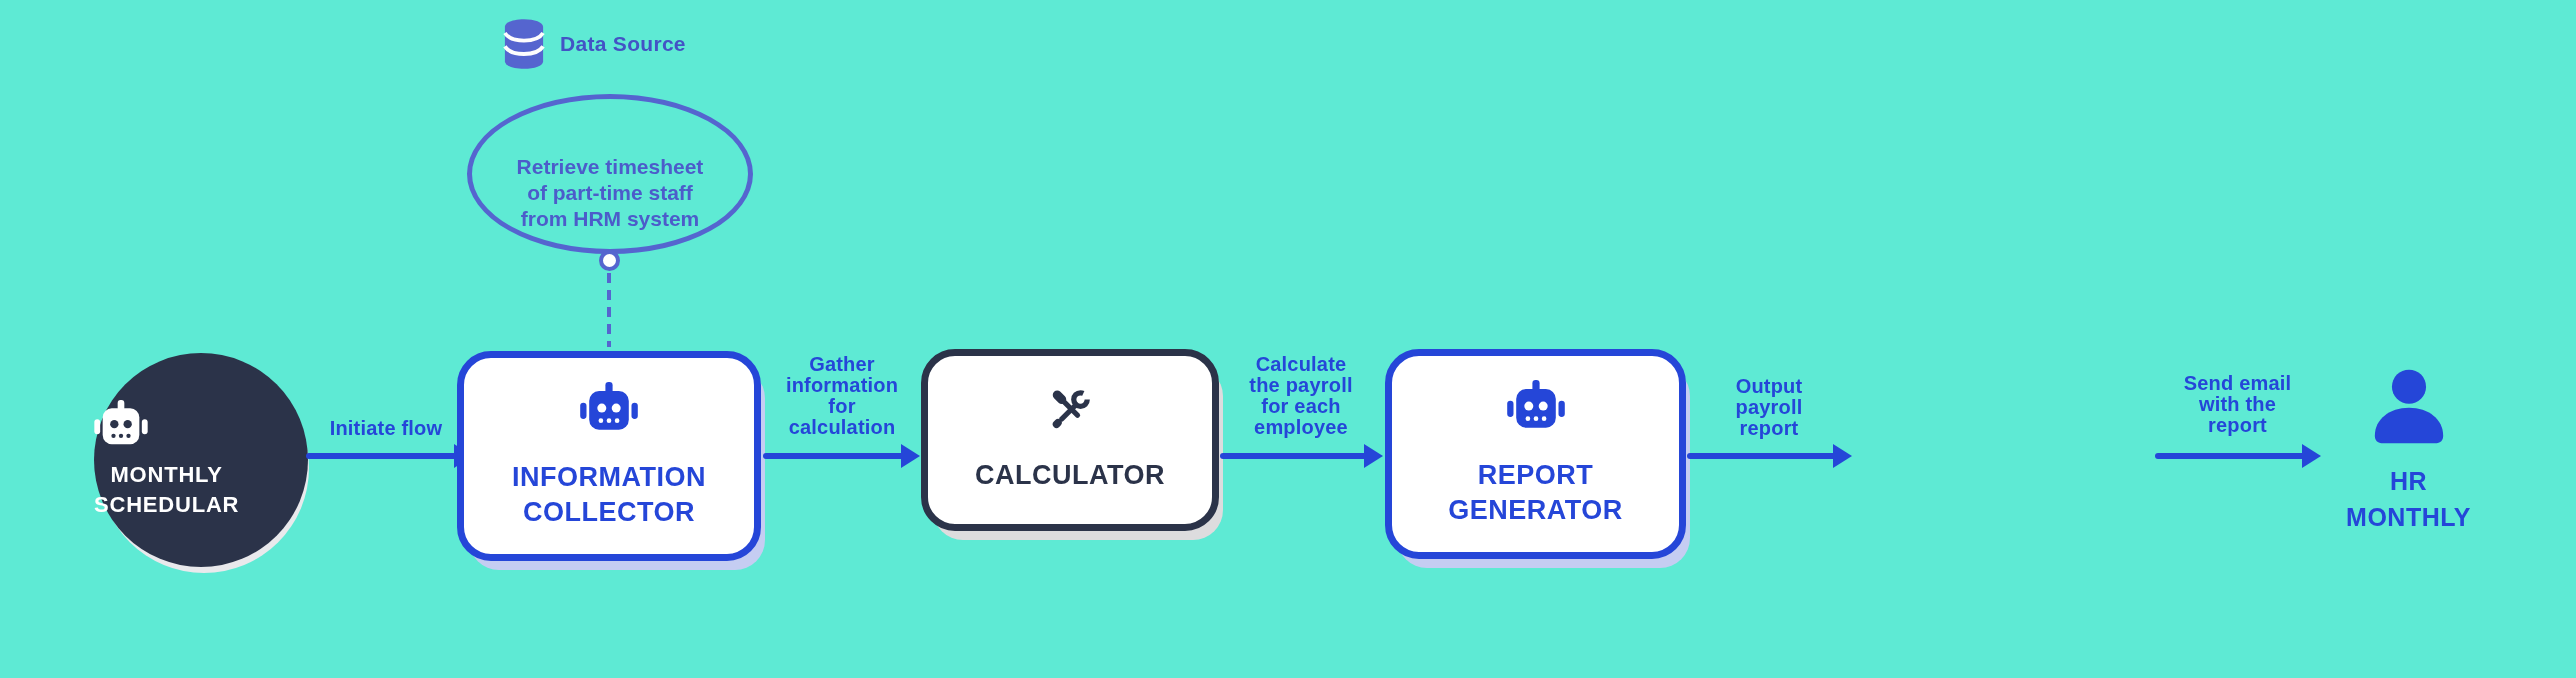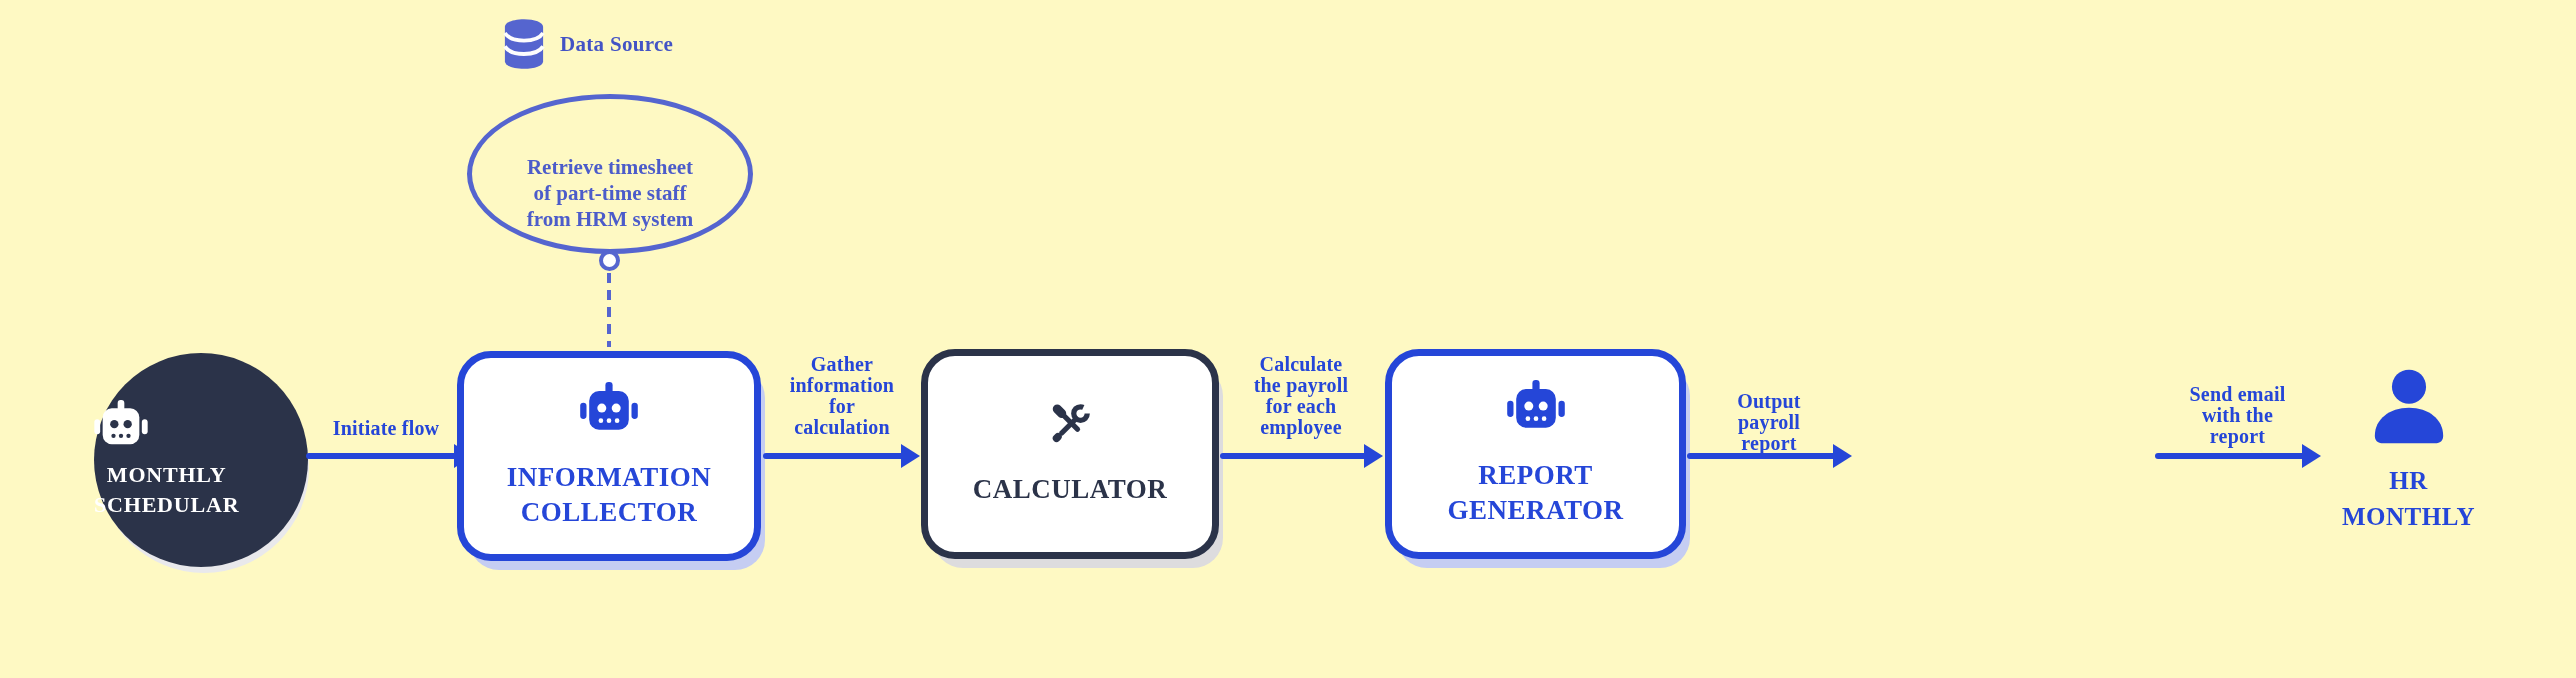--- a/index.html
+++ b/index.html
@@ -1,37 +1,37 @@
 <!DOCTYPE html>
 <html><head>
 <meta charset="utf-8">
 <style>
   html,body { margin:0; padding:0; background:#fdfdfd; }
   .canvas {
-    position:relative; width:2576px; height:679px; background:#fef9c3;
-    overflow:hidden; font-family:Liberation Serif, serif;
+    position:relative; width:2576px; height:679px; background:#5eead4;
+    overflow:hidden; font-family:Liberation Sans, sans-serif;
   }
   .pre { white-space:pre-line; }
 
   
   .node-box {
     position:absolute; background:#ffffff; box-sizing:border-box;
     display:flex; flex-direction:column; align-items:center; justify-content:center;
     gap:24px; border-radius:34px;
   }
   .box-blue { border:7px solid #2546d8; box-shadow:8px 13px 0 -4px #c5cdf2; }
   .box-dark { border:7px solid #2b3349; box-shadow:8px 13px 0 -4px #dddcde; }
   .box-title {
     font-weight:700; font-size:27px; letter-spacing:0.5px;
     text-align:center; line-height:1.3; white-space:pre-line;
   }
   .box-blue .box-title { color:#2546d8; }
   .box-dark .box-title { color:#2b3349; }
   .b1 { left:457px; top:351px; width:304px; height:210px; }
-  .b2 { left:921px; top:349px; width:298px; height:210px; }
+  .b2 { left:921px; top:349px; width:298px; height:182px; }
   .b3 { left:1385px; top:349px; width:301px; height:210px; }
   .b4 { left:1854px; top:351px; width:300px; height:208px; }
 
   
   .start-node {
     position:absolute; left:94px; top:353px; width:214px; height:214px;
     border-radius:50%; background:#2b3349;
     display:flex; flex-direction:column; align-items:flex-start; justify-content:center; gap:10px;
     box-shadow:3px 8px 0 -2px #e9e9ec;
   }
@@ -53,22 +53,22 @@
   .a4 { left:1687px; top:444px; width:165px; }
   .a5 { left:2155px; top:444px; width:166px; }
 
   .edge-label {
     position:absolute; color:#2546d8; font-weight:700; font-size:20px;
     line-height:21px; text-align:center; white-space:pre-line; letter-spacing:0.2px;
   }
   .l1 { left:296px; top:418px; width:180px; }
   .l2 { left:752px; top:354px; width:180px; }
   .l3 { left:1221px; top:354px; width:160px; }
-  .l4 { left:1694px; top:391px; width:150px;text-align:center; }
-  .l5 { left:2155px; top:384px; width:165px; }
+  .l4 { left:1694px; top:376px; width:150px;text-align:center; }
+  .l5 { left:2155px; top:373px; width:165px; }
 
   
   .ds { position:absolute; left:503px; top:18px; display:flex; align-items:center; gap:15px; }
   .ds-label { color:#4353c5; font-weight:700; font-size:21px; letter-spacing:0.3px; }
   .bubble {
     position:absolute; left:467px; top:94px; width:286px; height:160px;
     border:5px solid #5565cf; border-radius:50%; box-sizing:border-box;
     display:flex; align-items:center; justify-content:center;
   }
   .bubble-text {

